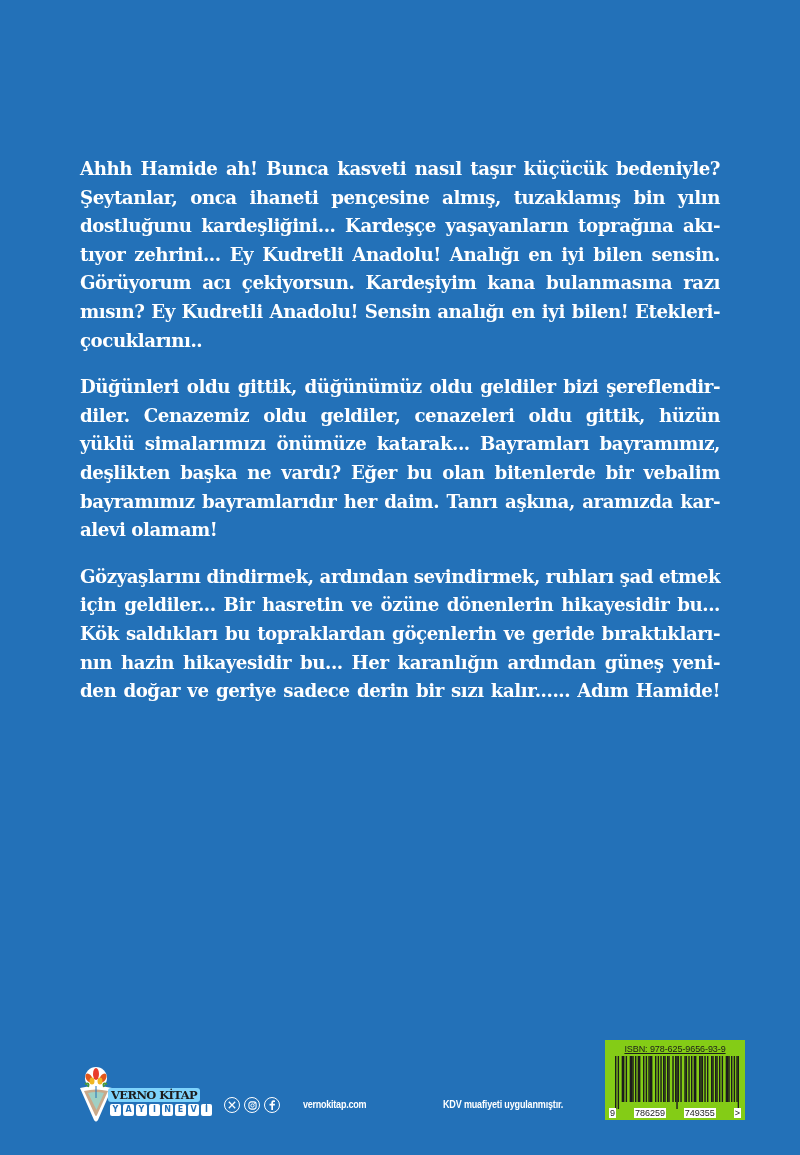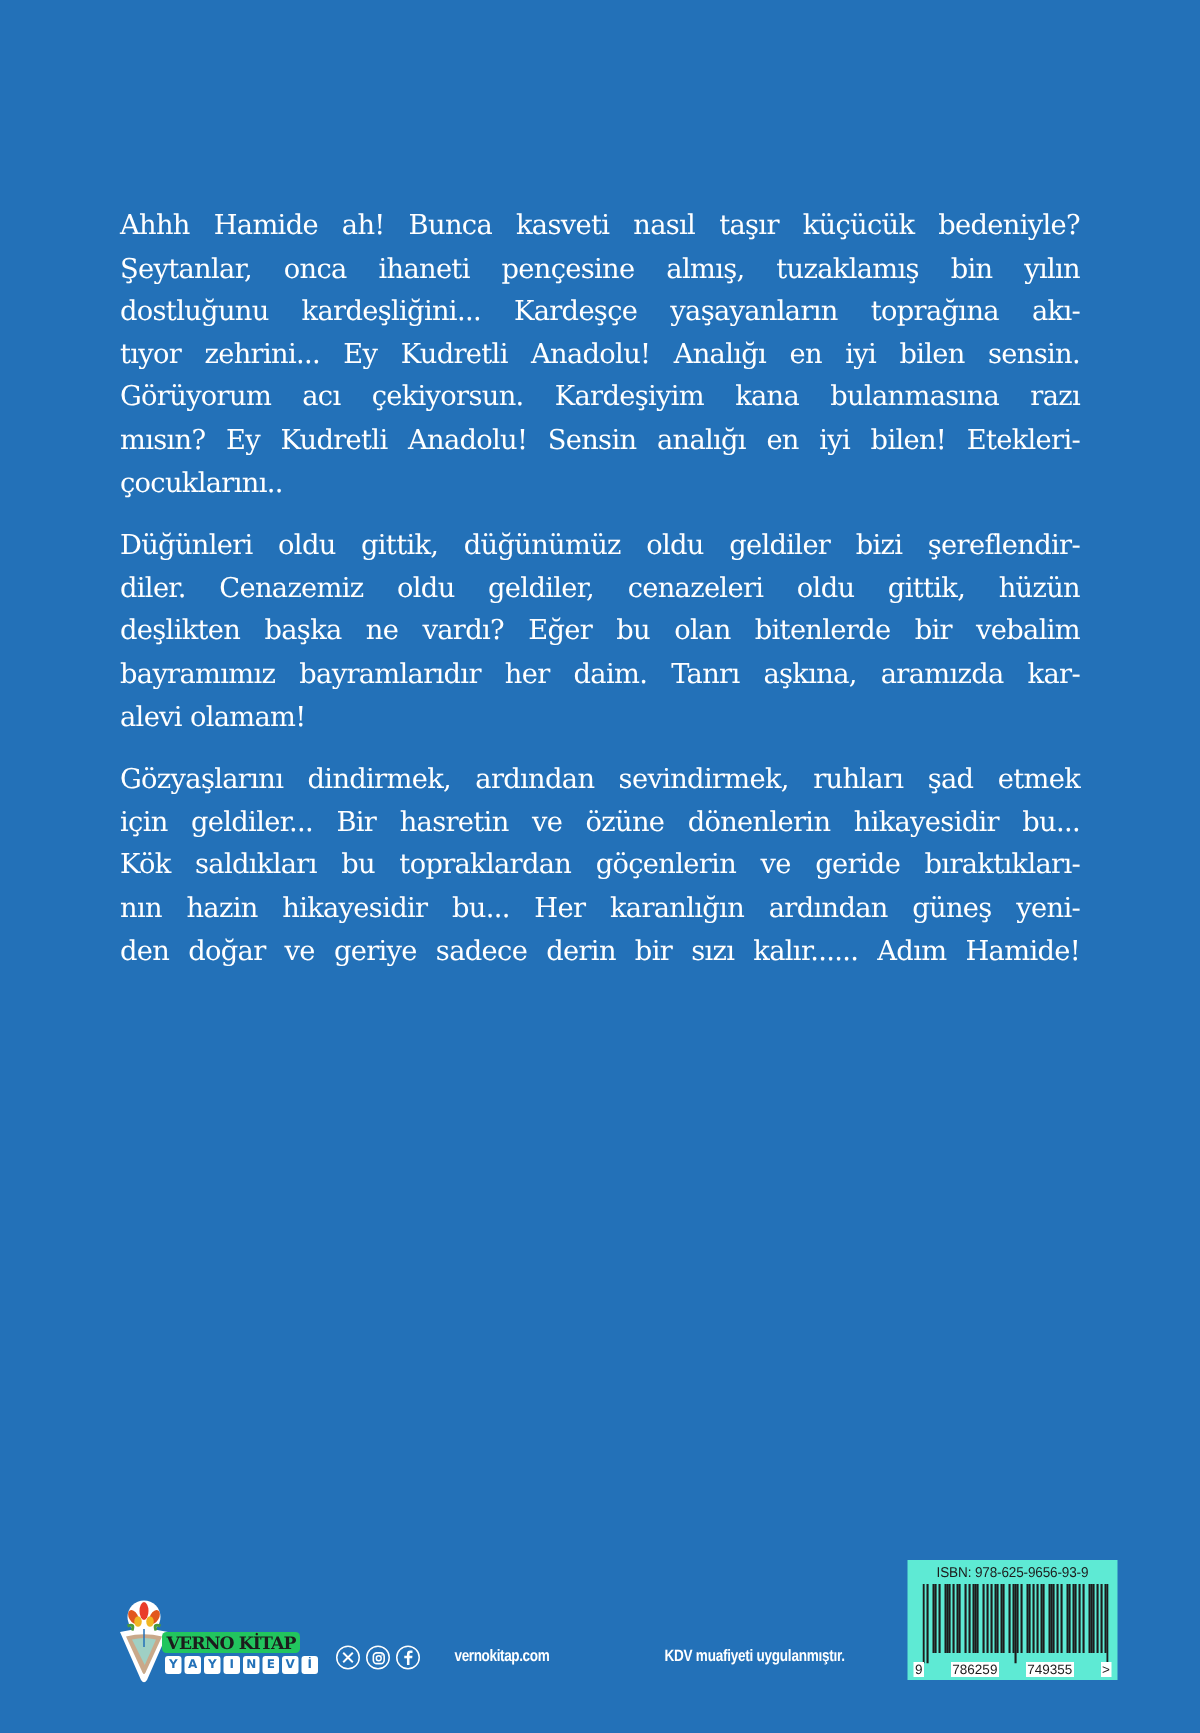--- a/index.html
+++ b/index.html
@@ -9,40 +9,40 @@
       position: relative; overflow: hidden;
       font-family: "DejaVu Serif", serif;
       color: #ffffff;
     }
     .blurb {
       position: absolute;
       left: 80px; top: 137px;
       width: 640px;
     }
     .para {
-      margin: 0 0 13px 0;
+      margin: 18px 0 13px 0;
       font-family: "DejaVu Serif", serif;
       font-size: 18.2px;
       line-height: 28.6px;
       text-align: justify;
       text-align-last: left;
       letter-spacing: -0.45px;
       word-spacing: 0px;
-      font-weight: 400;
+      font-weight: 700;
     }
     .para .ln { display: block; text-align: justify; text-align-last: justify; white-space: nowrap; }
     .para .ln.last { text-align-last: left; }
 
     .footer-logo {
       position: absolute; left: 76px; top: 1060px; width: 134px; height: 64px;
     }
     .logo-mark { position: absolute; left: 0; top: 0; width: 40px; height: 64px; }
     .logo-word {
       position: absolute; left: 32px; top: 28px;
-      background: #22c55e; color: #1c1c1c;
+      background: #7dd3fc; color: #1c1c1c;
       font-family: "DejaVu Serif", serif; font-weight: bold;
       font-size: 11.5px; letter-spacing: -0.6px;
       padding: 0 3px; border-radius: 3px; line-height: 14px;
     }
     .logo-sub {
       position: absolute; left: 34px; top: 44px;
       display: flex; gap: 2px;
     }
     .logo-sub span {
       display: inline-block; width: 11px; height: 12px;
@@ -67,23 +67,24 @@
       transform: scaleX(0.82); transform-origin: left;
     }
     .kdv {
       position: absolute; left: 443px; top: 1098px;
       font-family: "Liberation Sans", sans-serif; font-weight: bold;
       font-size: 11px; letter-spacing: -0.2px; color: #ffffff;
       transform: scaleX(0.82); transform-origin: left;
     }
     .barcode {
       position: absolute; left: 605px; top: 1040px;
-      width: 140px; height: 80px; background: #5eead4;
+      width: 140px; height: 80px; background: #84cc16;
       box-sizing: border-box; padding: 3px 4px 0 4px;
       color: #1c1c1c;
+      text-decoration: underline;
     }
     .isbn-text {
       font-family: "Liberation Sans", sans-serif; font-size: 9.5px;
       letter-spacing: -0.1px; text-align: center; line-height: 11px;
       transform: scaleX(0.95);
     }
     .bars { position: relative; height: 53px; margin: 2px 2px 0 6px; }
     .bars svg { display: block; }
     .digits {
       position: absolute; left: 4px; right: 4px; bottom: 2px;
@@ -102,20 +103,21 @@
     <span class="ln">Şeytanlar, onca ihaneti pençesine almış, tuzaklamış bin yılın</span>
     <span class="ln">dostluğunu kardeşliğini...  Kardeşçe yaşayanların toprağına akı-</span>
     <span class="ln">tıyor zehrini...  Ey Kudretli Anadolu! Analığı en iyi bilen sensin.</span>
     <span class="ln">Görüyorum acı çekiyorsun. Kardeşiyim kana bulanmasına razı</span>
     <span class="ln">mısın? Ey Kudretli Anadolu! Sensin analığı en iyi bilen! Etekleri-</span>
     <span class="ln last">çocuklarını..</span>
   </p>
   <p class="para">
     <span class="ln">Düğünleri oldu gittik, düğünümüz oldu geldiler bizi şereflendir-</span>
     <span class="ln">diler. Cenazemiz oldu geldiler, cenazeleri oldu gittik, hüzün</span>
+    <span class="ln">yüklü simalarımızı önümüze katarak...  Bayramları bayramımız,</span>
     <span class="ln">deşlikten başka ne vardı? Eğer bu olan bitenlerde bir vebalim</span>
     <span class="ln">bayramımız bayramlarıdır her daim. Tanrı aşkına, aramızda kar-</span>
     <span class="ln last">alevi olamam!</span>
   </p>
   <p class="para">
     <span class="ln">Gözyaşlarını dindirmek, ardından sevindirmek, ruhları şad etmek</span>
     <span class="ln">için geldiler... Bir hasretin ve özüne dönenlerin hikayesidir bu...</span>
     <span class="ln">Kök saldıkları  bu topraklardan göçenlerin ve geride bıraktıkları-</span>
     <span class="ln">nın  hazin hikayesidir bu... Her karanlığın ardından güneş yeni-</span>
     <span class="ln">den doğar ve geriye sadece derin bir sızı kalır...... Adım Hamide!</span>

